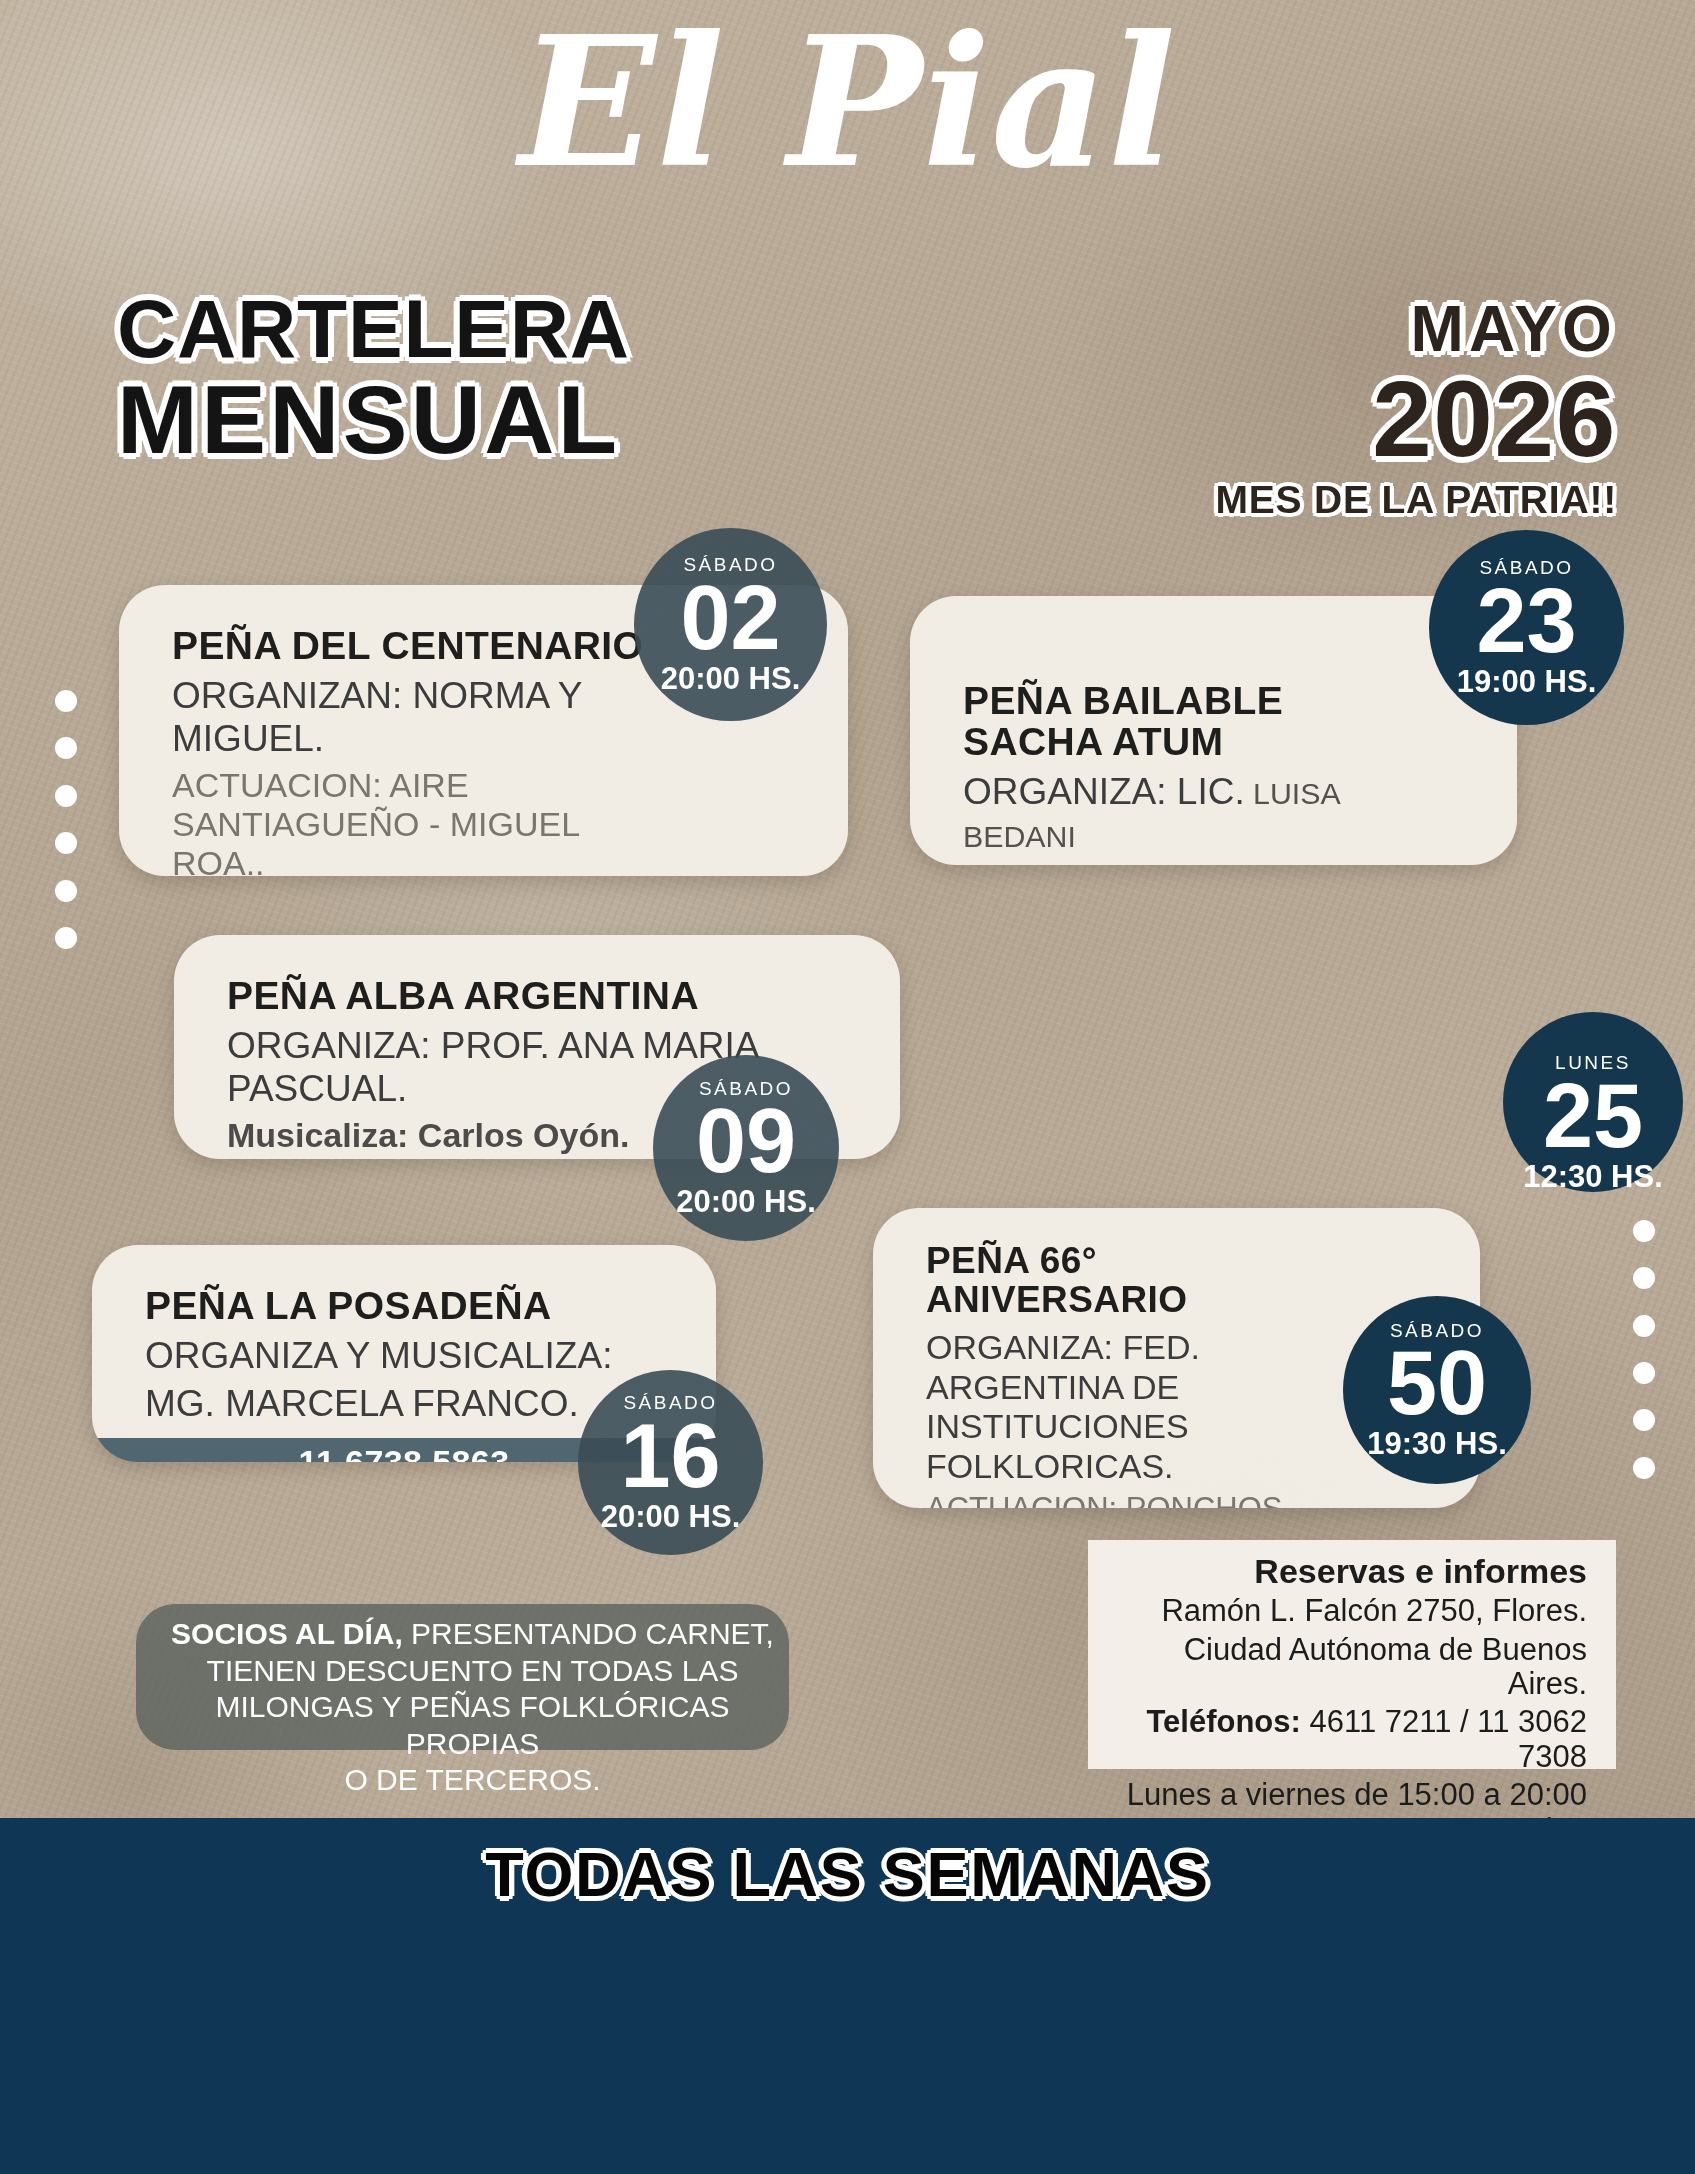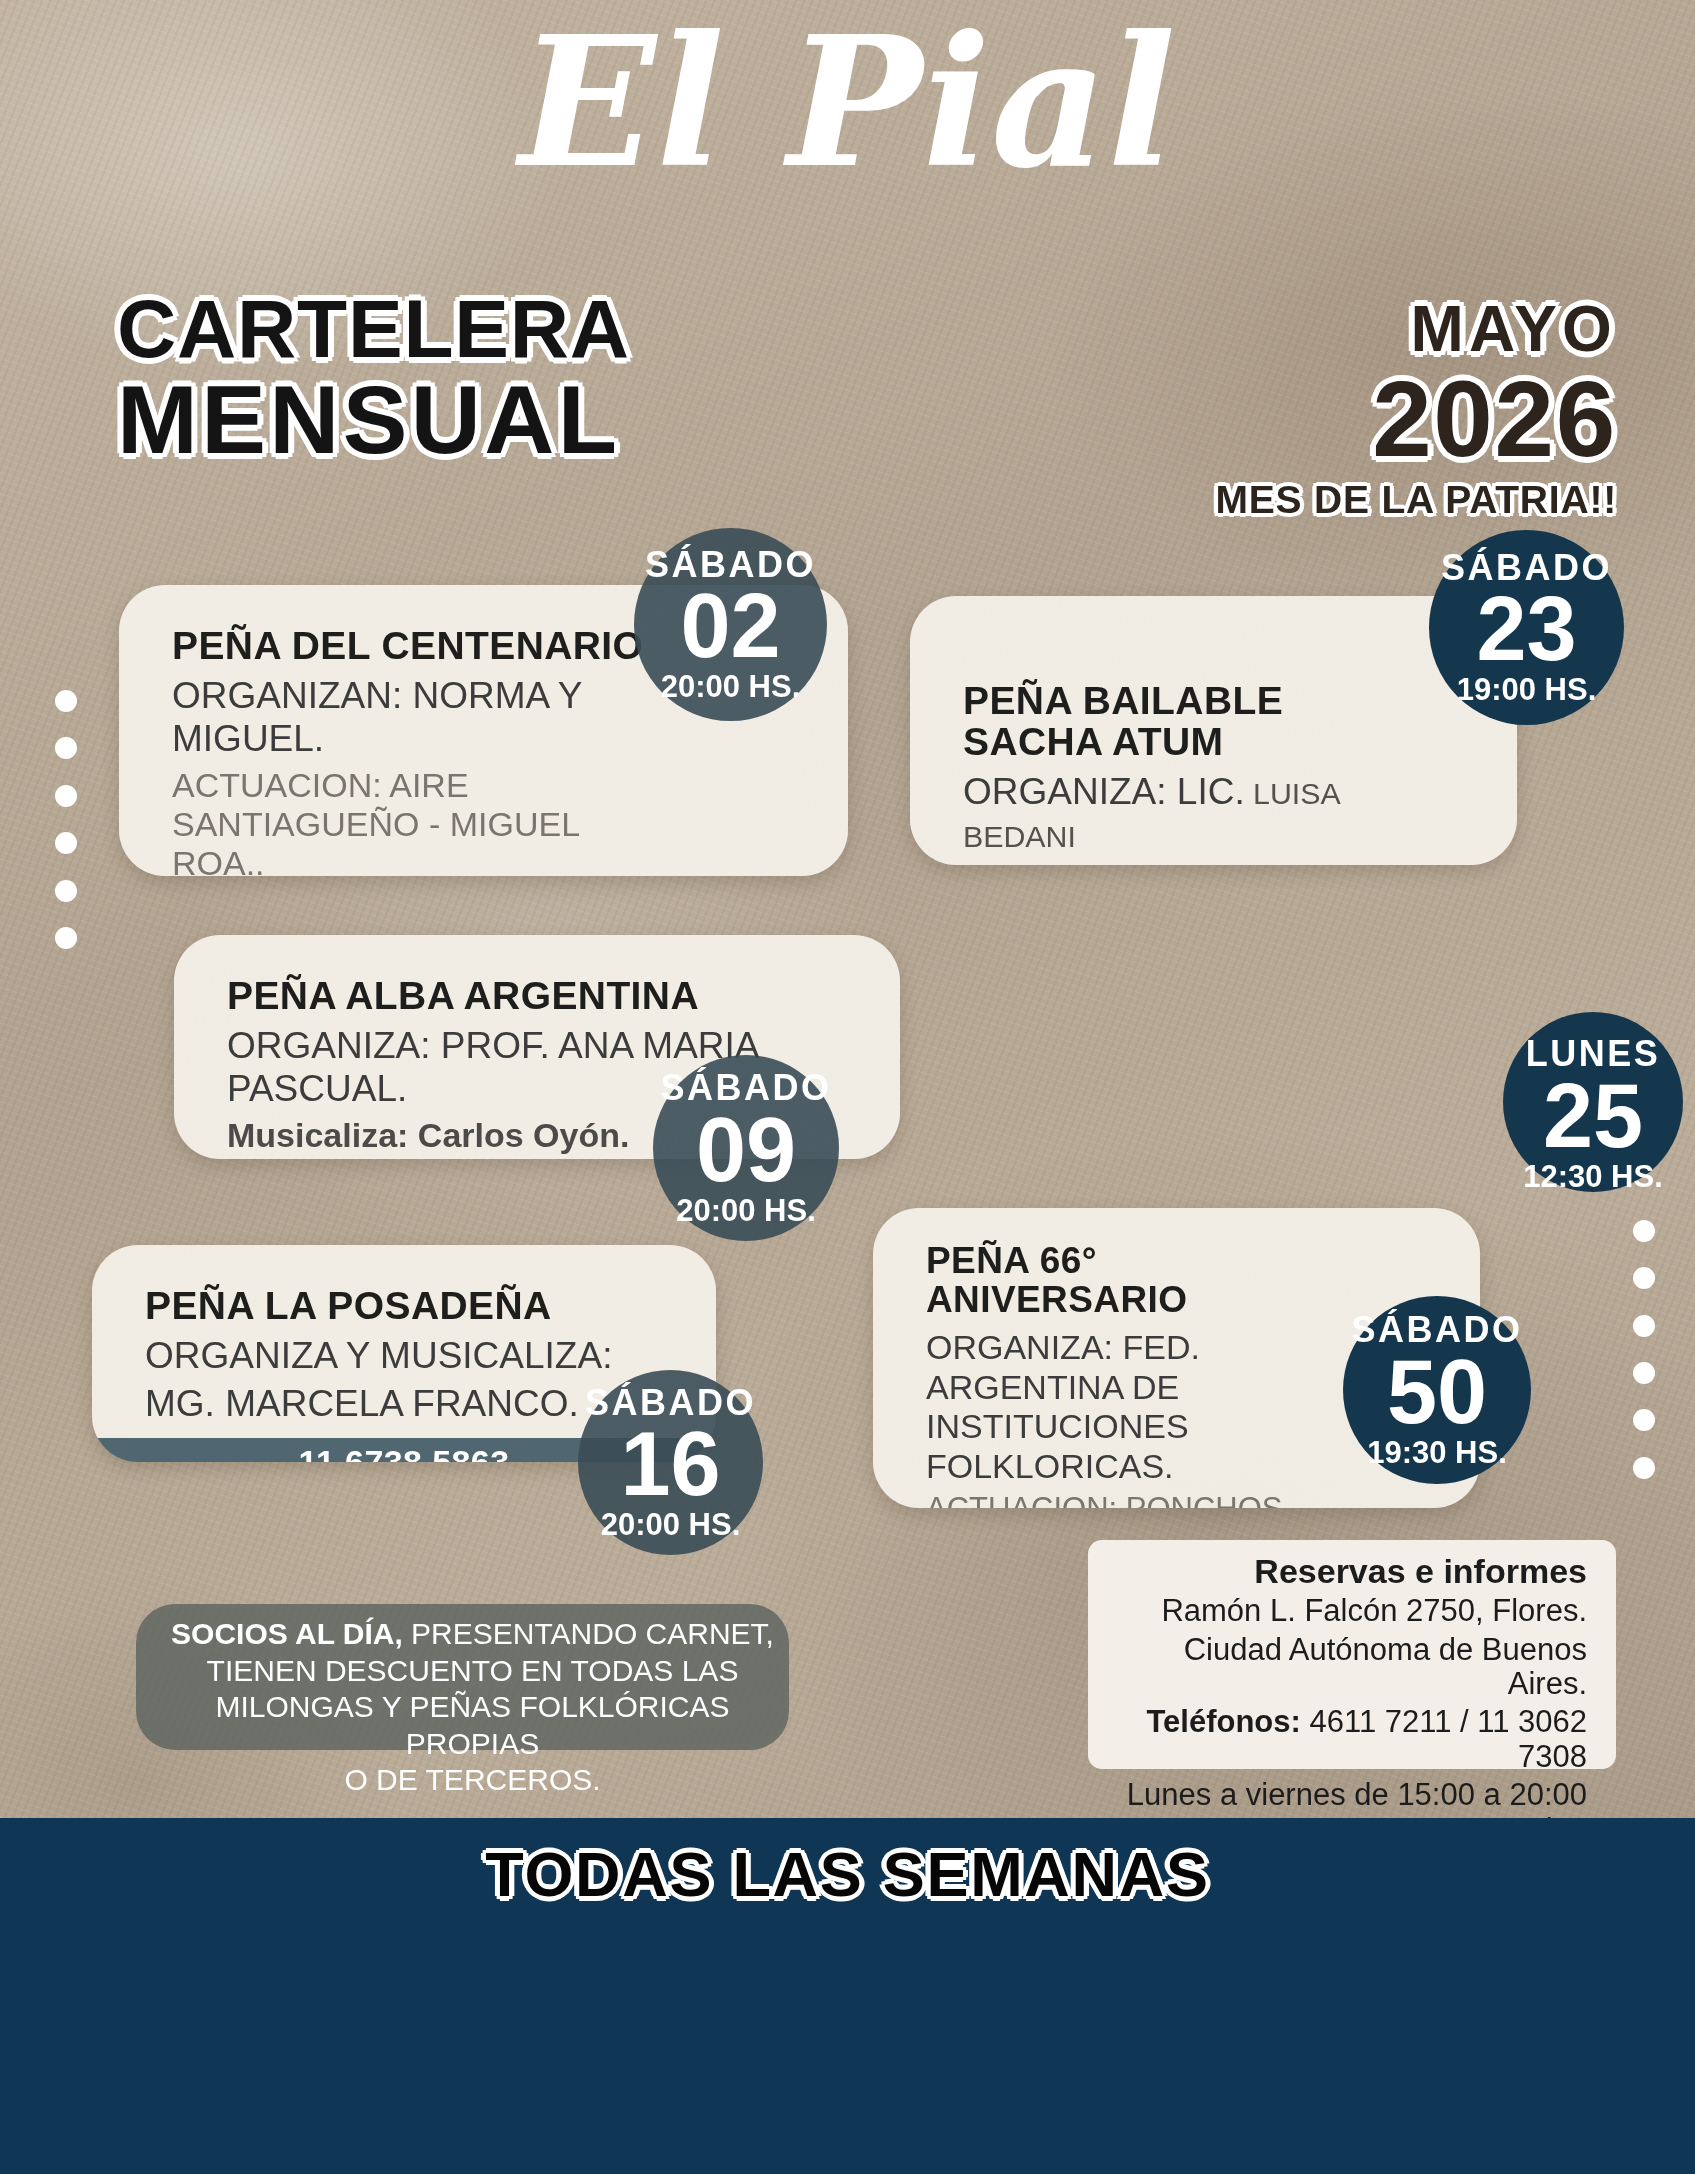--- a/index.html
+++ b/index.html
@@ -57,42 +57,42 @@
   .c5 .line.org{font-size:34px;}
   .c5 .line.music{font-size:32px;}
   .c6{left:873px;top:1208px;width:607px;height:300px;}
   .c6 .body{padding-top:34px;padding-right:127px;}
   .c6 .etitle{font-size:37px;}
   .c6 .line.org{font-size:34px;}
   .c6 .line.muted{font-size:31px;}
 
   .badge{position:absolute;z-index:5;border-radius:50%;color:#fff;display:flex;flex-direction:column;
     align-items:center;justify-content:center;text-align:center;line-height:1;}
-  .badge .day{font-size:36px;font-weight:700;letter-spacing:2.5px;}
+  .badge .day{font-size:19px;font-weight:400;letter-spacing:2.5px;}
   .badge .num{font-size:90px;font-weight:800;line-height:.95;margin:1.7px 0;}
   .badge .time{font-size:31px;font-weight:700;}
   .badge.slate{background:rgba(58,77,87,.9);}
   .badge.navy{background:#15374e;}
   .b1{left:634px;top:528px;width:193px;height:193px;}
   .b2{left:653px;top:1055px;width:186px;height:186px;}
   .b3{left:578px;top:1370px;width:185px;height:185px;}
   .b4{left:1429px;top:530px;width:195px;height:195px;}
   .b5{left:1503px;top:1012px;width:180px;height:180px;justify-content:flex-end;}
   .b6{left:1343px;top:1296px;width:188px;height:188px;}
 
   .dot{position:absolute;z-index:4;width:22px;height:22px;border-radius:50%;background:#fff;}
 
   .socios{position:absolute;z-index:2;left:136px;top:1604px;width:653px;height:146px;
     background:rgba(88,97,93,.78);border-radius:39px;color:#fff;text-align:center;
     box-sizing:border-box;padding-top:12px;padding-left:20px;}
   .socios .sline{font-size:30px;font-weight:300;line-height:1.22;}
   .socios b{font-weight:800;}
 
   .info{position:absolute;z-index:2;left:1088px;top:1540px;width:528px;height:229px;
-    background:#f3efe8;box-sizing:border-box;padding:12px 29px 0 17px;text-align:right;color:#1c1c1c;border-radius:14px;}
+    background:#f3efe8;box-sizing:border-box;padding:12px 29px 0 17px;text-align:right;color:#1c1c1c;}
   .info .ititle{font-size:34px;font-weight:800;margin-bottom:3.4px;}
   .info .iline{font-size:31px;font-weight:400;line-height:1.12;margin:3.4px 0;}
   .info b{font-weight:800;}
 
   .week{position:absolute;z-index:2;left:0;top:1818px;width:1695px;height:357px;background:#0f3654;}
   .week-title{margin-top:20.3px;text-align:center;font-size:63px;font-weight:900;letter-spacing:1.7px;color:#060606;
     text-shadow:5.1px 0 0 #fff,-5.1px 0 0 #fff,0 5.1px 0 #fff,0 -5.1px 0 #fff,3.4px 3.4px 0 #fff,-3.4px 3.4px 0 #fff,3.4px -3.4px 0 #fff,-3.4px -3.4px 0 #fff;}
   .wbox{position:absolute;top:1917px;height:210px;background:#4b6c86;color:#fff;text-align:center;
     box-sizing:border-box;padding-top:15.3px;}
   .wb1{left:285px;width:541px;}

